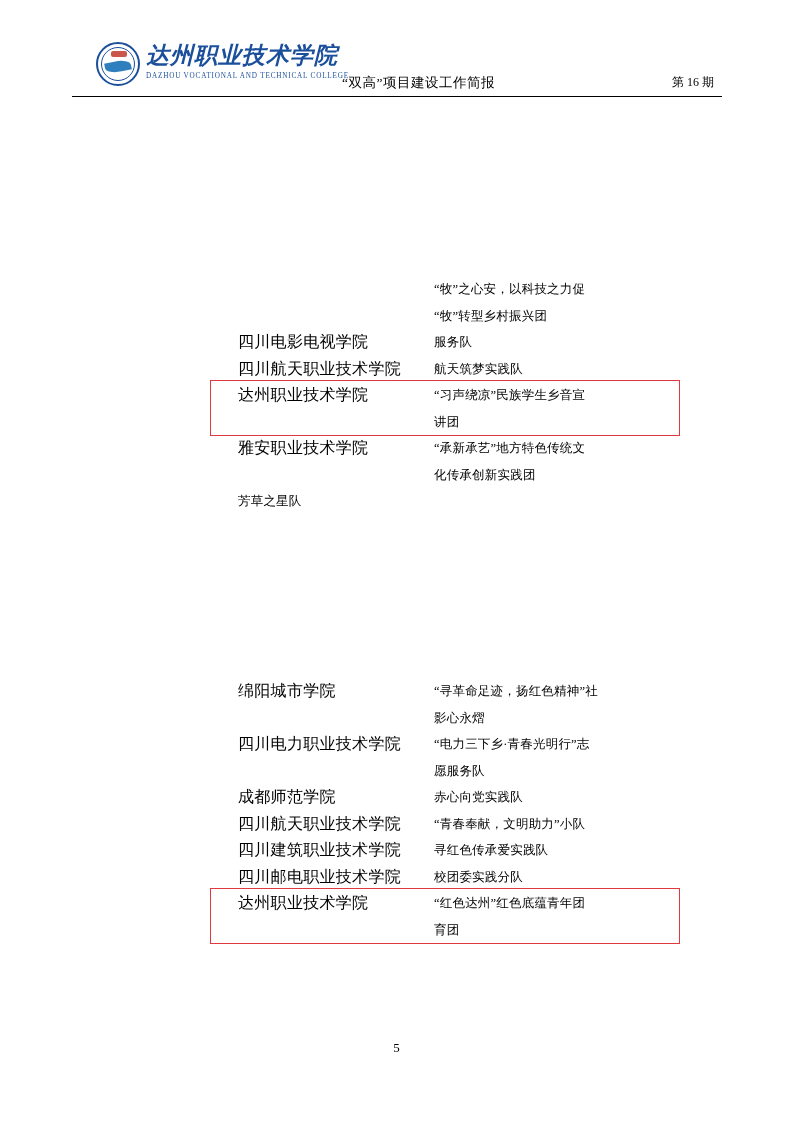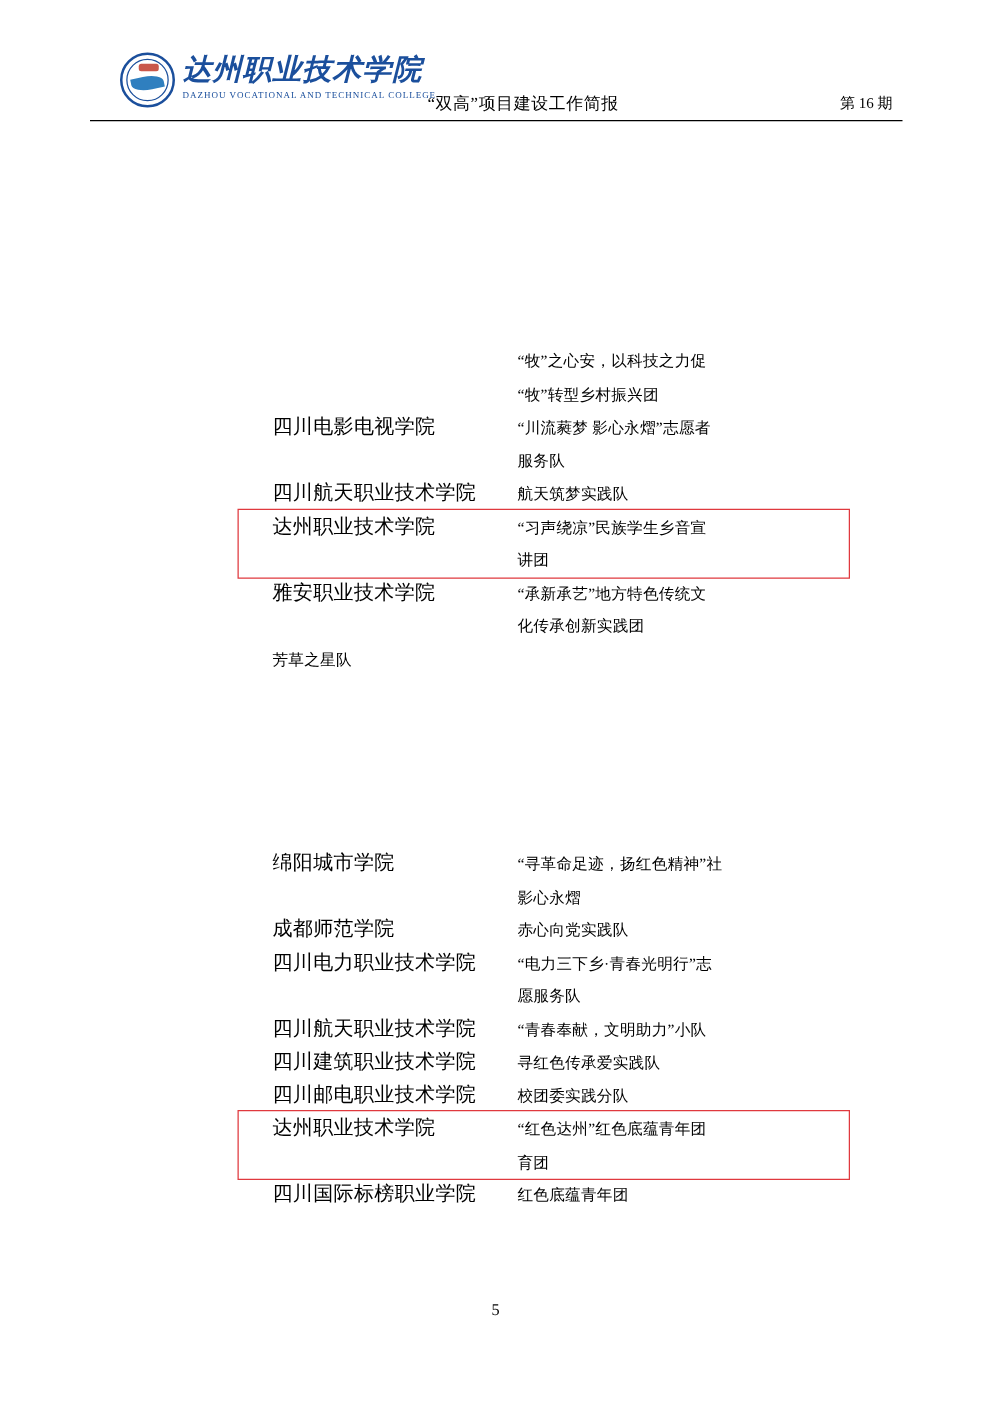--- a/index.html
+++ b/index.html
@@ -122,20 +122,21 @@
     left: 218px;
     width: 420px;
   }
   #table-one { top: 276px; }
   #table-two { top: 678px; }
 
   .row {
     display: flex;
     align-items: flex-start;
     margin-bottom: 0px;
+    margin-left: 20px;
   }
   .cell-school {
     width: 196px;
     flex: 0 0 196px;
     font-size: 16px;
     line-height: 26.5px;
     letter-spacing: .3px;
     white-space: nowrap;
   }
   .cell-team {
@@ -196,21 +197,20 @@
     <div class="row">
       <div class="cell-school"></div>
       <div class="cell-team">
         <span class="ln">“牧”之心安，以科技之力促</span>
         <span class="ln">“牧”转型乡村振兴团</span>
       </div>
     </div>
     <div class="row">
       <div class="cell-school">四川电影电视学院</div>
       <div class="cell-team">
-        <span class="ln">“川流蕤梦 影心永熠”志愿者</span>
         <span class="ln">服务队</span>
       </div>
     </div>
     <div class="row">
       <div class="cell-school">四川航天职业技术学院</div>
       <div class="cell-team">
         <span class="ln">航天筑梦实践队</span>
       </div>
     </div>
     <div class="row boxed">
@@ -236,33 +236,33 @@
 
 <div class="table-block" id="table-two">
     <div class="row">
       <div class="cell-school">绵阳城市学院</div>
       <div class="cell-team">
         <span class="ln">“寻革命足迹，扬红色精神”社</span>
         <span class="ln">影心永熠</span>
       </div>
     </div>
     <div class="row">
-      <div class="cell-school">成都师范学院</div>
-      <div class="cell-team">
-        <span class="ln">赤心向党实践队</span>
-      </div>
-    </div>
-    <div class="row">
       <div class="cell-school">四川电力职业技术学院</div>
       <div class="cell-team">
         <span class="ln">“电力三下乡·青春光明行”志</span>
         <span class="ln">愿服务队</span>
       </div>
     </div>
     <div class="row">
+      <div class="cell-school">成都师范学院</div>
+      <div class="cell-team">
+        <span class="ln">赤心向党实践队</span>
+      </div>
+    </div>
+    <div class="row">
       <div class="cell-school">四川航天职业技术学院</div>
       <div class="cell-team">
         <span class="ln">“青春奉献，文明助力”小队</span>
       </div>
     </div>
     <div class="row">
       <div class="cell-school">四川建筑职业技术学院</div>
       <div class="cell-team">
         <span class="ln">寻红色传承爱实践队</span>
       </div>
@@ -273,21 +273,15 @@
         <span class="ln">校团委实践分队</span>
       </div>
     </div>
     <div class="row boxed">
       <div class="cell-school">达州职业技术学院</div>
       <div class="cell-team">
         <span class="ln">“红色达州”红色底蕴青年团</span>
         <span class="ln">育团</span>
       </div>
     </div>
-    <div class="row">
-      <div class="cell-school">四川国际标榜职业学院</div>
-      <div class="cell-team">
-        <span class="ln">红色底蕴青年团</span>
-      </div>
-    </div>
   </div>
 
 <div class="page-number">5</div>
 
 </body></html>

